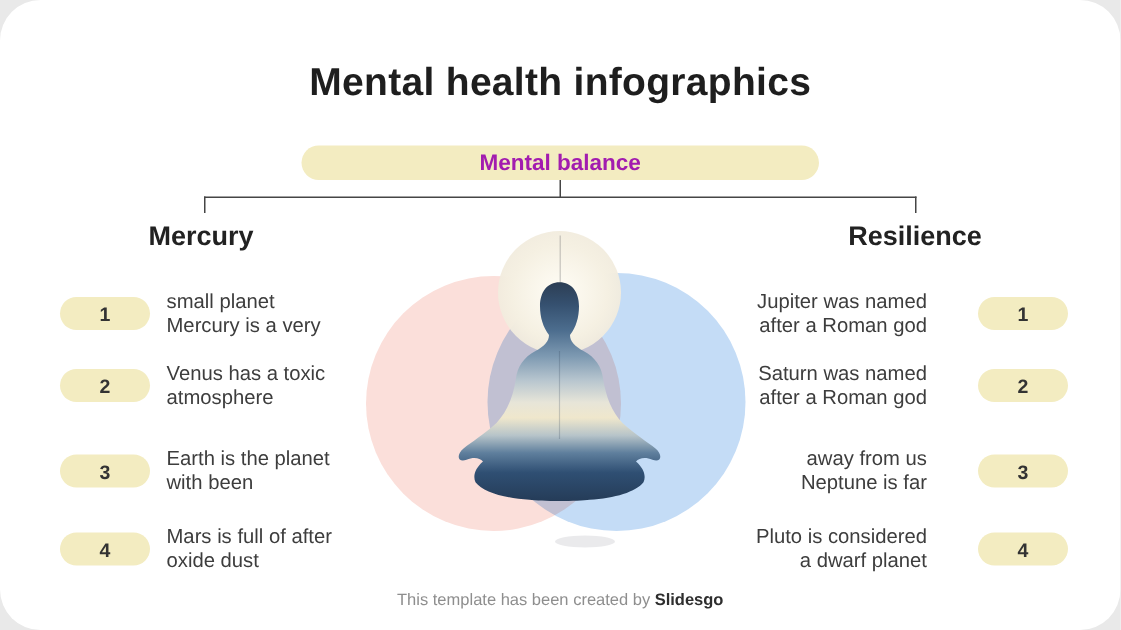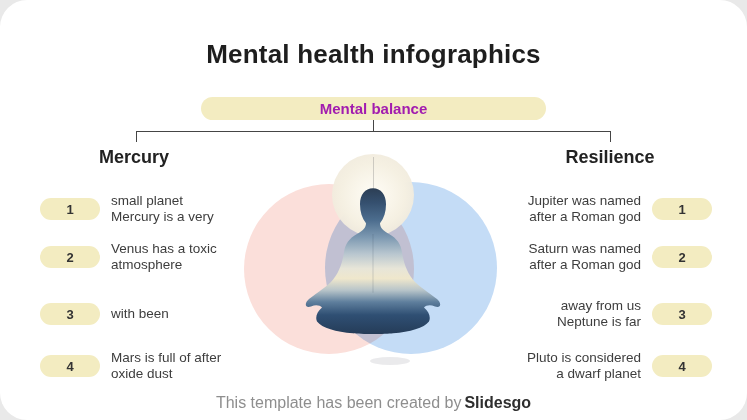--- a/index.html
+++ b/index.html
@@ -36,21 +36,21 @@
   .col-heading{
     position:absolute;top:147px;width:200px;text-align:center;
     font-size:18px;font-weight:700;color:#222;
   }
   .heading-left{left:34px;}
   .heading-right{left:510px;}
   .row{
     position:absolute;width:232px;height:34px;display:flex;align-items:center;
   }
   .row.left{left:40px;}
-  .row.right{left:480px;justify-content:flex-end;}
+  .row.right{left:480px;justify-content:flex-end;gap:23px;}
   .num-pill{
     width:60px;height:22px;border-radius:11px;background:var(--accent-yellow);
     display:flex;align-items:center;justify-content:center;flex:0 0 60px;
     font-size:13px;font-weight:700;color:#333;
   }
   .row.left .num-pill{margin-right:11px;}
   .row.right .num-pill{margin-left:11px;}
   .item-text{font-size:13.5px;line-height:16px;color:var(--body-text);}
   .row.right .item-text{text-align:right;}
   .item-text span{display:block;white-space:nowrap;}
@@ -61,21 +61,21 @@
   .halo{
     position:absolute;left:332px;top:154px;width:82px;height:82px;border-radius:50%;
     background:radial-gradient(circle,#fffdf6 0%,#f5f0e2 55%,rgba(241,235,221,.94) 74%,rgba(241,235,221,0) 96%);
   }
   .meridian{position:absolute;left:373px;top:157px;width:1px;height:42px;background:rgba(130,130,130,.35);}
   .figure-svg{position:absolute;left:298px;top:186px;width:150px;height:160px;}
   .base-shadow{position:absolute;left:370px;top:357px;width:40px;height:8px;border-radius:50%;
     background:#d8d8dc;opacity:.55;}
   .footer{
     position:absolute;left:0;top:394px;width:747px;text-align:center;
-    font-size:16px;color:var(--muted-text);
+    font-size:11px;color:var(--muted-text);
   }
   .footer .brand{font-weight:700;color:#2e2e2e;margin-left:3px;}
 </style>
 </head>
 <body>
 
 <div class="slide">
 
   <div class="title">Mental health infographics</div>
 
@@ -142,20 +142,21 @@
     <div class="item-text">
       <span>Venus has a toxic</span>
       <span>atmosphere</span>
     </div>
   </div>
   <div class="row left" style="top:297px">
     <div class="num-pill">
         <span>3</span>
       </div>
     <div class="item-text">
+      <span>Earth is the planet</span>
       <span>with been</span>
     </div>
   </div>
   <div class="row left" style="top:349px">
     <div class="num-pill">
         <span>4</span>
       </div>
     <div class="item-text">
       <span>Mars is full of after</span>
       <span>oxide dust</span>

